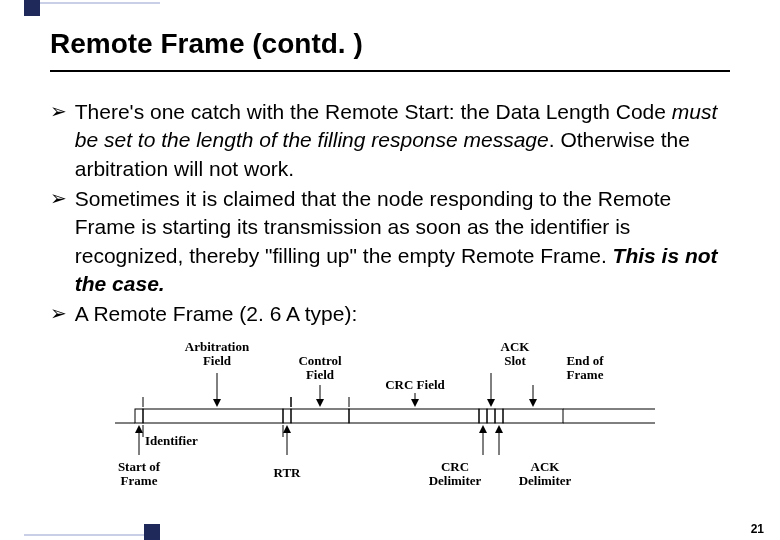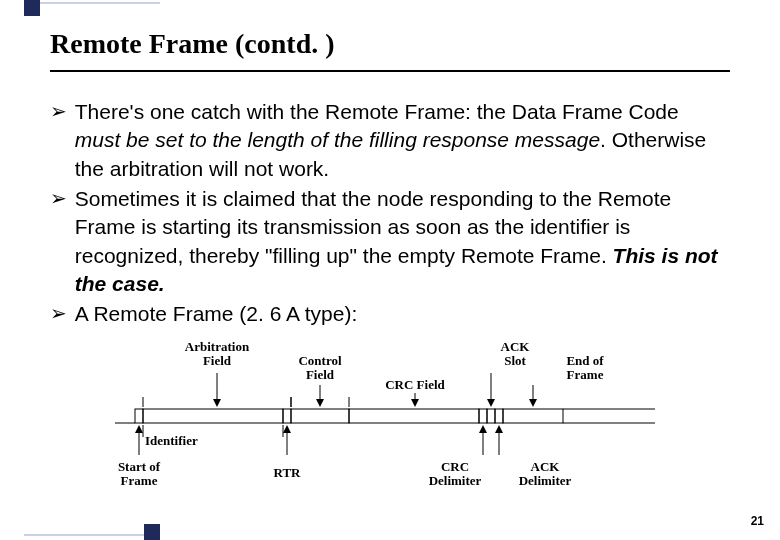--- a/index.html
+++ b/index.html
@@ -27,21 +27,20 @@
     height: 2px;
     background: #c9cfe6;
   }
   .slide {
     padding: 28px 50px 0 50px;
   }
   .title {
     font-size: 28px;
     font-weight: bold;
     margin-bottom: 10px;
-    font-family: Liberation Serif, serif;
   }
   .title-underline {
     width: 100%;
     height: 2px;
     background: #000;
     margin-bottom: 26px;
   }
   .bullets {
     list-style: none;
     font-size: 21px;
@@ -62,21 +61,21 @@
   .diagram {
     margin: 8px auto 0 auto;
     width: 550px;
     position: relative;
     font-weight: bold;
   }
   .diagram svg { display: block; }
   .page-num {
     position: absolute;
     right: 16px;
-    bottom: 12px;
+    bottom: 4px;
     font-size: 12px;
     font-weight: bold;
   }
   .bottom-accent-line {
     position: absolute;
     bottom: 4px;
     left: 24px;
     width: 120px;
     height: 2px;
     background: #c9cfe6;
@@ -97,21 +96,21 @@
 <div class="top-accent-line"></div>
 
 <div class="slide">
   <h1 class="title">Remote Frame (contd. )</h1>
   <div class="title-underline"></div>
 
   <ul class="bullets">
     <li>
       <span class="bullet-mark">➢</span>
       <span class="bullet-text">
-        <span>There's one catch with the Remote Frame: the Data Frame Code </span><em class="italic">must be set to the length of the filling response message</em><span>. Otherwise the arbitration will not work.</span>
+        <span>There's one catch with the Remote Start: the Data Length Code </span><em class="italic">must be set to the length of the filling response message</em><span>. Otherwise the arbitration will not work.</span>
       </span>
     </li>
     <li>
       <span class="bullet-mark">➢</span>
       <span class="bullet-text">
         <span>Sometimes it is claimed that the node responding to the Remote Frame is starting its transmission as soon as the identifier is recognized, thereby "filling up" the empty Remote Frame. </span><strong class="bold">This is not the case.</strong><span></span>
       </span>
     </li>
     <li>
       <span class="bullet-mark">➢</span>

